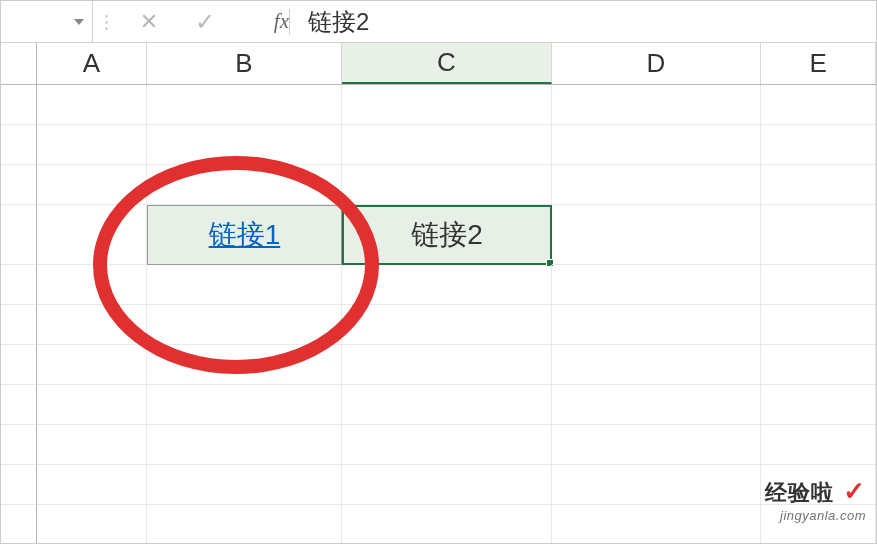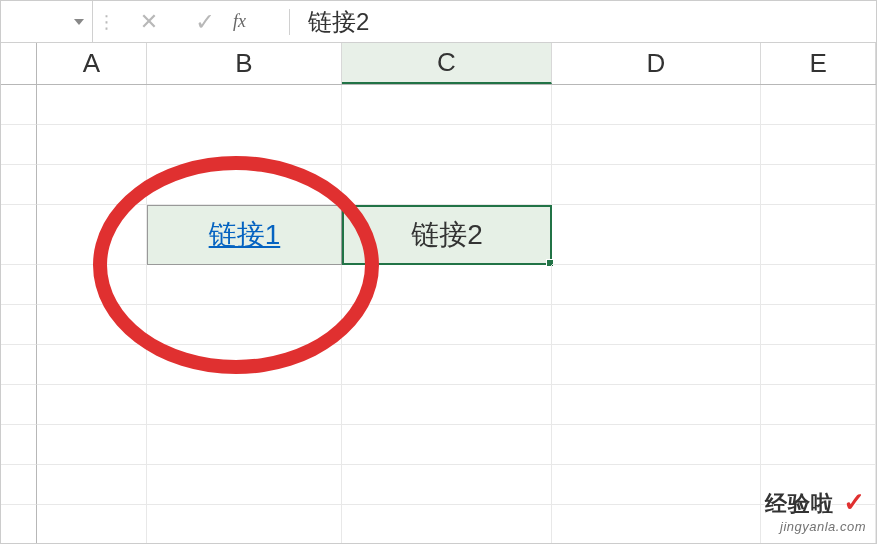--- a/index.html
+++ b/index.html
@@ -55,25 +55,25 @@
       align-items: center;
       justify-content: center;
       color: #b8b8b8;
       font-size: 22px;
     }
     .fb-btn.check { font-size: 24px; }
     .fx-label {
       width: 56px;
       display: flex;
       align-items: center;
-      justify-content: flex-start;
+      justify-content: flex-end;
       font-style: italic;
       font-family: "Times New Roman", serif;
       color: #666;
-      font-size: 18px;
+      font-size: 21px;
     }
     .formula-divider {
       width: 1px;
       height: 26px;
       background: #d0d0d0;
     }
     .formula-content {
       flex: 1;
       padding-left: 18px;
       font-size: 24px;
@@ -174,21 +174,21 @@
       border: 14px solid #e03030;
       border-radius: 50%;
       pointer-events: none;
       z-index: 10;
     }
     
     
     .watermark {
       position: absolute;
       right: 10px;
-      bottom: 9px;
+      bottom: 20px;
       text-align: right;
       z-index: 20;
       pointer-events: none;
     }
     .wm-top {
       font-size: 22px;
       font-weight: bold;
       color: #333;
       text-shadow: -1px -1px 0 #fff, 1px -1px 0 #fff, -1px 1px 0 #fff, 1px 1px 0 #fff;
       letter-spacing: 1px;

